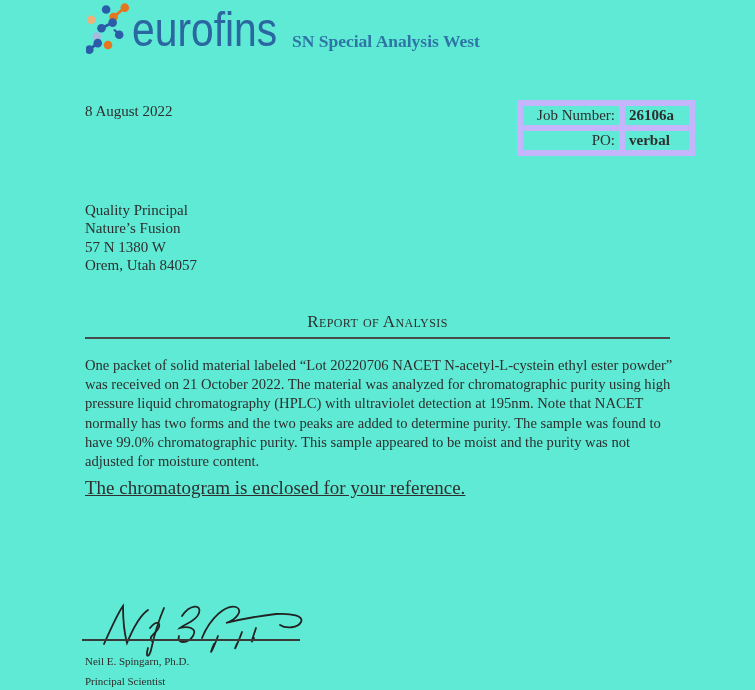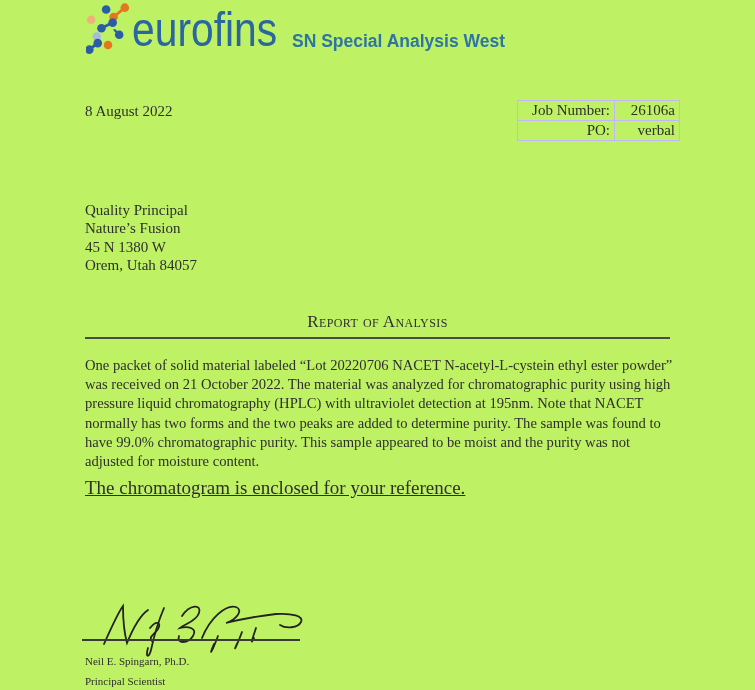--- a/index.html
+++ b/index.html
@@ -1,58 +1,58 @@
 <!DOCTYPE html>
 <html><head>
 <meta charset="utf-8">
 <style>
   html,body{margin:0;padding:0;background:#e8e8e8;}
   .page{
     position:relative;
     width:755px;height:690px;
-    background:#bef264;
+    background:#5eead4;
     margin:0 auto;
     overflow:hidden;
     font-family:"Liberation Serif", serif;
     color:#2e2e2e;
   }
   .abs{position:absolute;}
   
   .wordmark{
     left:132px;top:6px;
     font-family:"Liberation Sans", sans-serif;
     font-size:48px;line-height:48px;
     font-weight:400;
     transform:scaleX(0.85);
     transform-origin:left top;
     white-space:nowrap;
   }
   .division{
     left:292px;top:31px;
-    font-family:Liberation Sans, sans-serif;
+    font-family:Liberation Serif, serif;
     font-weight:bold;
     font-size:17.5px;
     white-space:nowrap;
     text-align:center;
   }
   
   .date{left:85px;top:103px;font-size:15px;text-align:center;}
   table.jobs{
     left:517px;top:100px;
     border-collapse:collapse;
     font-size:15px;
   }
   table.jobs td{
-    border:1px solid #c4b5fd;
+    border:6px solid #c4b5fd;
     height:19px;
     padding:0 4px;
     white-space:nowrap;
   }
   td.jlabel{width:88px;text-align:right;}
-  td.jvalue{width:56px;text-align:right;}
+  td.jvalue{width:56px;text-align:left;font-weight:bold;}
   
   .recipient{left:85px;top:201px;font-size:15px;line-height:18.4px;}
   
   .report-title{
     left:85px;top:312px;width:585px;
     text-align:center;
     font-weight:normal;
     font-variant:small-caps;
     font-size:17px;
     letter-spacing:0.4px;
@@ -113,21 +113,21 @@
       <tr>
         <td class="jlabel">PO:</td>
         <td class="jvalue">verbal</td>
       </tr>
     </tbody>
   </table>
 
   <div class="abs recipient">
     <div>Quality Principal</div>
     <div>Nature’s Fusion</div>
-    <div>45 N 1380 W</div>
+    <div>57 N 1380 W</div>
     <div>Orem, Utah  84057</div>
   </div>
 
   <div class="abs report-title">Report of Analysis</div>
   <div class="abs rule"></div>
 
   <div class="abs body-par">
     <div>One packet of solid material labeled “Lot 20220706 NACET N-acetyl-L-cystein ethyl ester powder”</div>
     <div>was received on 21 October 2022.  The material was analyzed for chromatographic purity using high</div>
     <div>pressure liquid chromatography (HPLC) with ultraviolet detection at 195nm.  Note that NACET</div>

